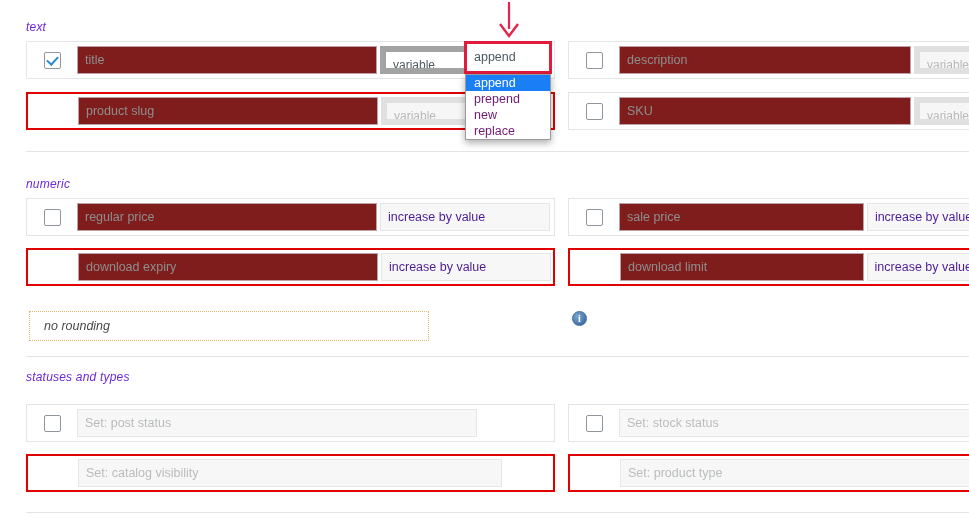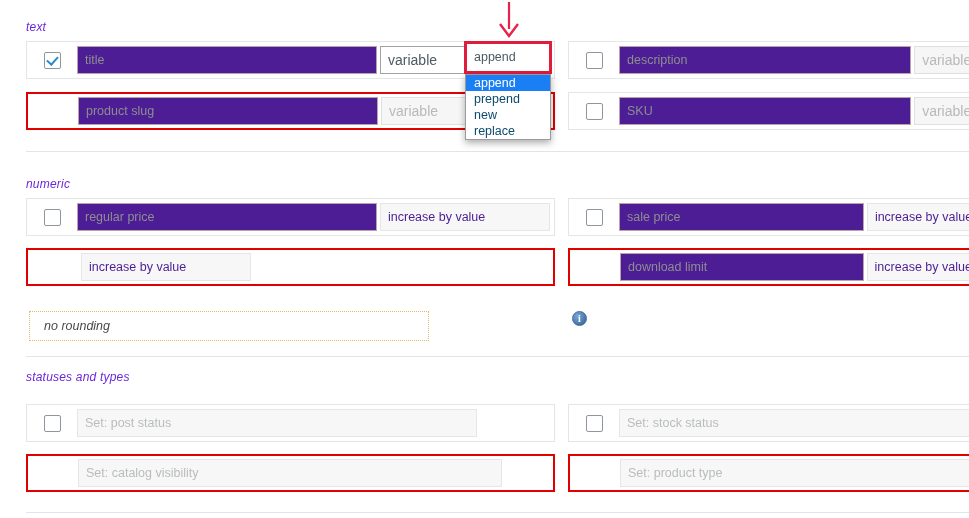--- a/index.html
+++ b/index.html
@@ -76,35 +76,35 @@
   }
 
   
   .inp {
     box-sizing: border-box;
     height: 28px;
     line-height: 26px;
     padding: 0 7px;
     font-size: 12.5px;
     color: #8e8e8e;
-    background: #4c1d95;
+    background: #7f1d1d;
     border: 1px solid #bfa2a8;
     overflow: hidden;
     white-space: nowrap;
   }
   
   .sel {
     box-sizing: border-box;
     height: 28px;
     line-height: 26px;
     padding: 0 7px;
-    font-size: 14px;
+    font-size: 12px;
     color: #4c5a63;
     background: #fff;
-    border: 1px solid #a3a3a3;
+    border: 6px solid #a3a3a3;
     overflow: hidden;
     white-space: nowrap;
   }
   .sel.disabled {
     color: #b7b9bb;
     background: #f6f6f6;
     border-color: #e0e0e0;
   }
   
   .flat {
@@ -170,21 +170,21 @@
     background: #fff;
     border: 1px solid #9b9b9b;
     box-shadow: 0 3px 7px rgba(0,0,0,.32);
     padding: 0;
     margin: 0;
     list-style: none;
     z-index: 40;
   }
   .dd-list li {
     font-size: 12.5px;
-    color: #0c4a6e;
+    color: #701a75;
     line-height: 16px;
     padding: 0 6px 0 8px;
     height: 16px;
   }
   .dd-list li.sel-opt {
     background: #1a7ef4;
     color: #ffffff;
   }
 
   
@@ -237,20 +237,21 @@
     <div class="row normal" style="left:26px; top:198px; width:529px;">
       <div class="cb-cell">
         <span class="cb"></span>
       </div>
       <div class="inp" style="width:300px;">regular price</div>
       <div class="flat" style="width:170px; margin-left:3px;">increase by value</div>
     </div>
 
     <div class="row flagged" style="left:26px; top:248px; width:529px;">
       <div class="cb-cell"></div>
+      <div class="inp" style="width:300px;">download expiry</div>
       <div class="flat" style="width:170px; margin-left:3px;">increase by value</div>
     </div>
 
     <div class="row normal" style="left:568px; top:198px; width:440px;">
       <div class="cb-cell">
         <span class="cb"></span>
       </div>
       <div class="inp" style="width:300px;">sale price</div>
       <div class="flat" style="width:170px; margin-left:3px;">increase by value</div>
     </div>

